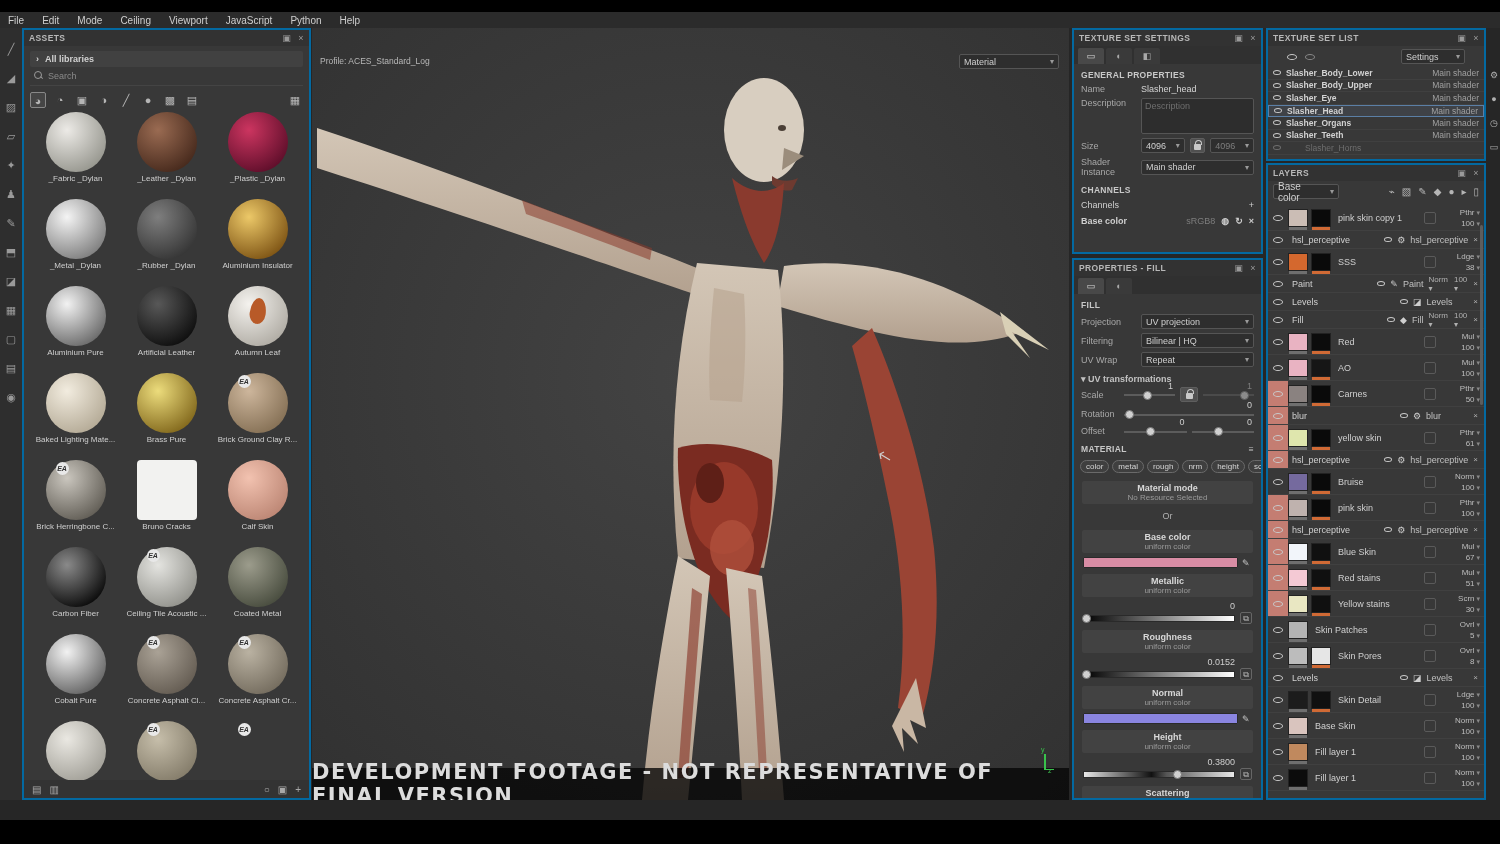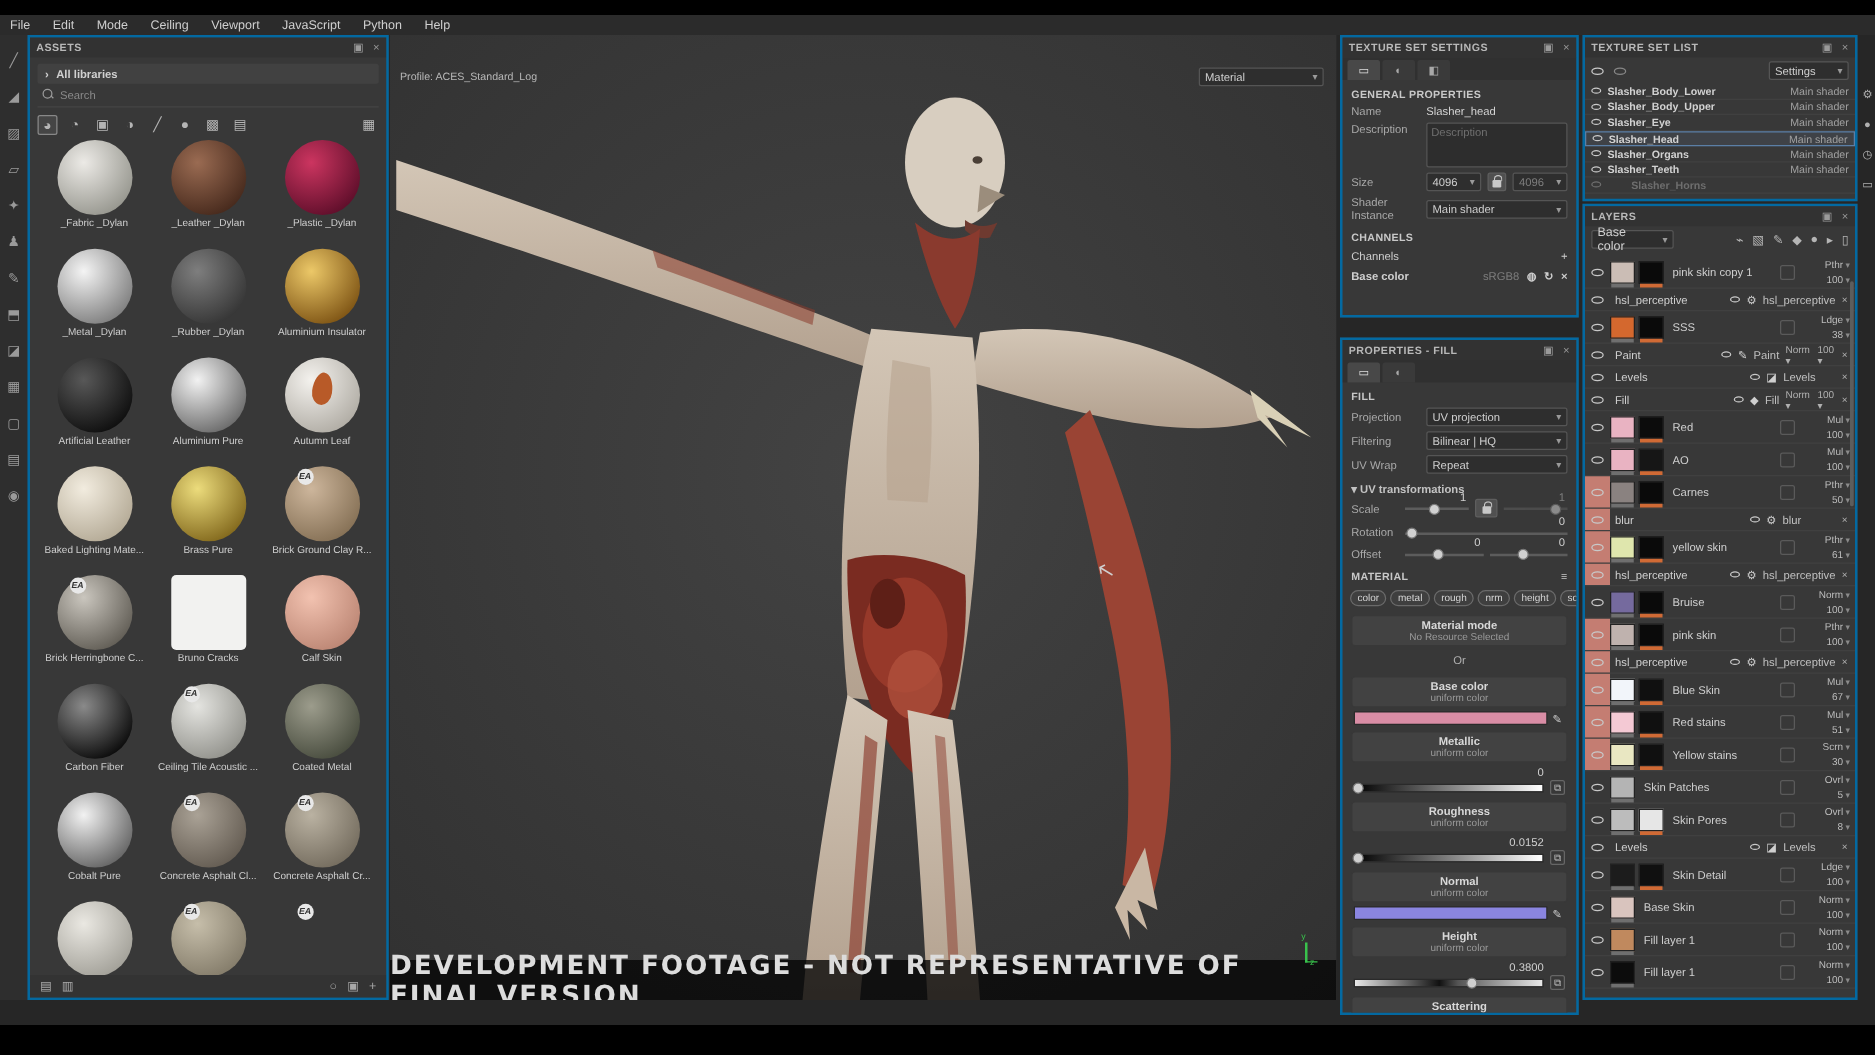--- a/index.html
+++ b/index.html
@@ -96,21 +96,21 @@
     border-radius:2px; padding:2px 3px; color:#6f6f6f; }
   .lockbtn { width:18px; height:15px; background:#505050; border:1px solid #5e5e5e;
     border-radius:2px; display:flex; align-items:center; justify-content:center; }
   .lock { position:relative; width:7px; height:6px; background:#c8c8c8; border-radius:1px; margin-top:3px; }
   .lock::before { content:""; position:absolute; left:1px; top:-4px; width:5px; height:4px;
     border:1.3px solid #c8c8c8; border-bottom:none; border-radius:4px 4px 0 0; }
   .chan-row { display:flex; align-items:center; padding:3px 7px; color:#cfcfcf; gap:6px; }
   .chan-row .sp { flex:1; }
 
   
-  #pfill { left:1072px; top:258px; width:191px; height:542px; }
+  #pfill { left:1072px; top:246px; width:191px; height:542px; }
   .uvhead { padding:5px 7px 1px; font-weight:bold; color:#c2c2c2; }
   .slider { position:relative; height:10px; flex:1; }
   .slider .track { position:absolute; left:0; right:0; top:4.5px; height:2px; background:#5c5c5c; }
   .slider .grad { position:absolute; left:0; right:0; top:2px; height:7px; border:1px solid #2a2a2a; }
   .slider .knob { position:absolute; top:1px; width:9px; height:9px; border-radius:50%;
     background:#d0d0d0; border:1px solid #777; margin-left:-4px; }
   .matbtns { display:flex; gap:3px; padding:4px 6px; }
   .mbtn { border:1px solid #6a6a6a; border-radius:7px; padding:1px 5px; color:#d5d5d5;
     background:#3f3f3f; font-size:8px; }
   .bigbox { margin:3px 7px; background:#424242; border:1px solid #383838; border-radius:3px;
@@ -122,28 +122,28 @@
   .colorbar-row { display:flex; align-items:center; gap:4px; margin:3px 9px 0; }
   .colorbar { flex:1; height:11px; border:1px solid #2a2a2a; border-radius:1px; }
   .dropper { width:10px; height:10px; color:#c8c8c8; font-size:9px; line-height:10px; }
   .sl-row { display:flex; align-items:center; gap:5px; margin:1px 9px 0; }
   .sl-val { text-align:right; color:#cfcfcf; margin:2px 26px 0 0; }
   .outbtn { width:12px; height:12px; border:1px solid #666; border-radius:2px; color:#bbb;
     font-size:8px; text-align:center; line-height:11px; }
 
   
   #tsl { left:1266px; top:16px; width:220px; height:133px; }
-  .tsl-bar { display:flex; align-items:center; padding:3px 5px; gap:8px; color:#b0b0b0; }
+  .tsl-bar { display:flex; align-items:center; padding:3px 19px; gap:8px; color:#b0b0b0; }
   .tsl-bar .spacer { flex:1; }
   .tsl-rows { font-size:8.5px; }
   .tsl-row { display:flex; align-items:center; height:12.5px; padding:0 5px; gap:5px;
     border-bottom:1px solid #404040; color:#d2d2d2; font-weight:bold; }
   .tsl-row .shader { margin-left:auto; color:#a0a0a0; font-weight:normal; }
   .tsl-row.selected { border:1px solid #5b7fa6; background:#3f4247; }
-  .tsl-row.dimmed { color:#6e6e6e; font-weight:bold;gap:24px; }
+  .tsl-row.dimmed { color:#6e6e6e; font-weight:normal;gap:24px; }
   .tsl-row.dimmed .eye { border-color:#6e6e6e; }
 
   .eye { width:10px; height:6px; border:1px solid #c8c8c8; border-radius:50%; flex:none; }
   .eye.small { width:8px; height:5px; }
 
   
   #layers { left:1266px; top:151px; width:220px; height:637px; }
   .lay-toolbar { display:flex; align-items:center; padding:3px 5px; gap:7px; color:#b5b5b5;
     font-size:10px; }
   .lay-toolbar .spacer { flex:1; }
@@ -287,32 +287,32 @@
           <div class="mat-label">_Rubber _Dylan</div>
         </div>
         <div class="mat">
           <div class="sphere" style="background: radial-gradient(circle at 35% 30%, rgb(236, 200, 104) 0%, rgb(126, 84, 20) 80%);">
             
             
           </div>
           <div class="mat-label">Aluminium Insulator</div>
         </div>
         <div class="mat">
+          <div class="sphere" style="background: radial-gradient(circle at 35% 30%, rgb(242, 242, 242) 0%, rgb(106, 106, 106) 80%);">
+            
+            
+          </div>
+          <div class="mat-label">Aluminium Pure</div>
+        </div>
+        <div class="mat">
           <div class="sphere" style="background: radial-gradient(circle at 35% 30%, rgb(88, 88, 88) 0%, rgb(14, 14, 14) 80%);">
             
             
           </div>
           <div class="mat-label">Artificial Leather</div>
-        </div>
-        <div class="mat">
-          <div class="sphere" style="background: radial-gradient(circle at 35% 30%, rgb(242, 242, 242) 0%, rgb(106, 106, 106) 80%);">
-            
-            
-          </div>
-          <div class="mat-label">Aluminium Pure</div>
         </div>
         <div class="mat">
           <div class="sphere" style="background: radial-gradient(circle at 35% 30%, rgb(244, 242, 238) 0%, rgb(176, 172, 164) 80%);">
 
             <span class="leaf" style="background: rgb(184, 90, 40);"></span>
           </div>
           <div class="mat-label">Autumn Leaf</div>
         </div>
         <div class="mat">
           <div class="sphere" style="background: radial-gradient(circle at 35% 30%, rgb(242, 236, 223) 0%, rgb(180, 170, 150) 80%);">

